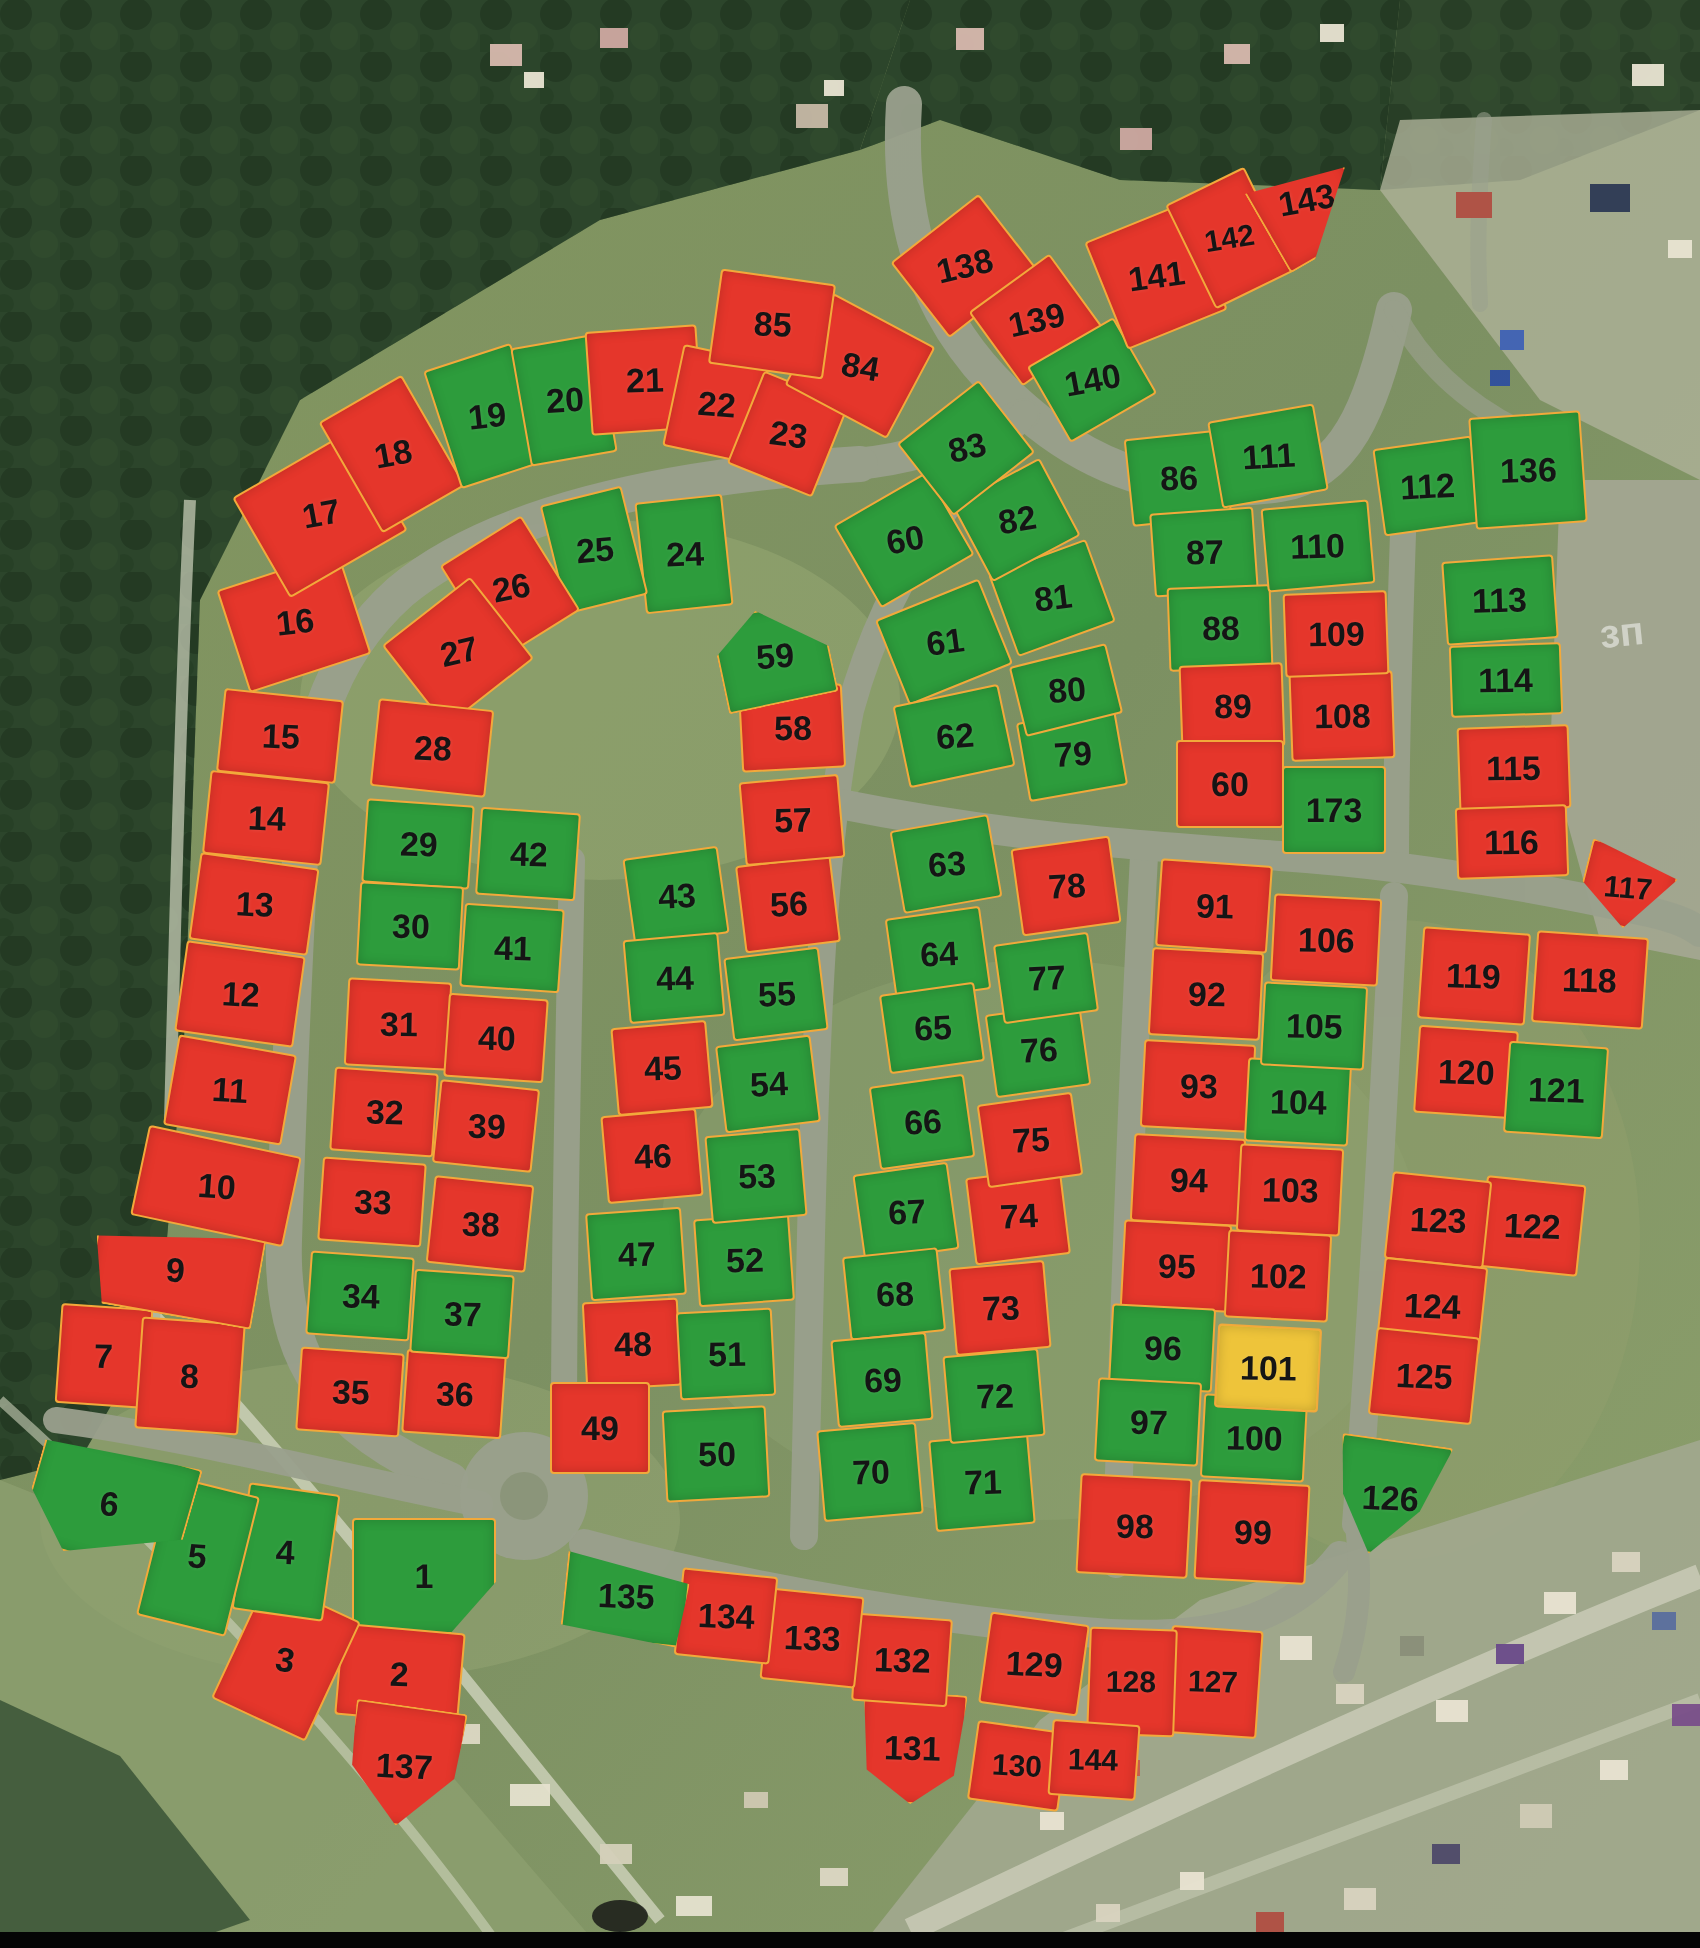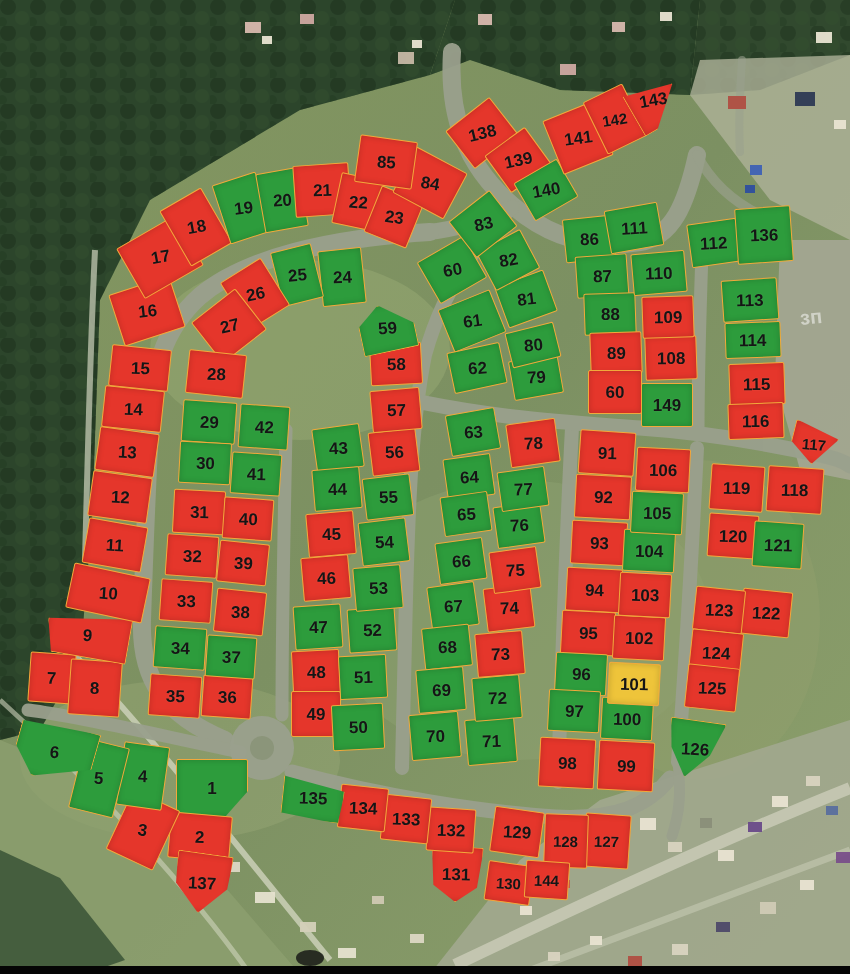--- a/index.html
+++ b/index.html
@@ -289,21 +289,21 @@
       </div>
       <div class="plot sold" style="left: 302px; top: 556px; width: 48px; height: 44px; transform: rotate(-5deg);">
         <span class="num" style="transform: rotate(3.3deg);">46</span>
       </div>
       <div class="plot available" style="left: 294px; top: 605px; width: 48px; height: 44px; transform: rotate(-4deg);">
         <span class="num" style="transform: rotate(2.6deg);">47</span>
       </div>
       <div class="plot sold" style="left: 292px; top: 650px; width: 48px; height: 44px; transform: rotate(-3deg);">
         <span class="num" style="transform: rotate(2deg);">48</span>
       </div>
-      <div class="plot sold" style="left: 291px; top: 691px; width: 50px; height: 46px; transform: rotate(0deg);">
+      <div class="plot sold" style="left: 275px; top: 691px; width: 50px; height: 46px; transform: rotate(0deg);">
         <span class="num" style="transform: rotate(0deg);">49</span>
       </div>
       <div class="plot available" style="left: 332px; top: 704px; width: 52px; height: 46px; transform: rotate(-3deg);">
         <span class="num" style="transform: rotate(2deg);">50</span>
       </div>
       <div class="plot available" style="left: 339px; top: 655px; width: 48px; height: 44px; transform: rotate(-3deg);">
         <span class="num" style="transform: rotate(2deg);">51</span>
       </div>
       <div class="plot available" style="left: 348px; top: 608px; width: 48px; height: 44px; transform: rotate(-4deg);">
         <span class="num" style="transform: rotate(2.6deg);">52</span>
@@ -464,21 +464,21 @@
       <div class="plot available" style="left: 623px; top: 530px; width: 52px; height: 42px; transform: rotate(3deg);">
         <span class="num" style="transform: rotate(-2deg);">104</span>
       </div>
       <div class="plot available" style="left: 631px; top: 492px; width: 52px; height: 42px; transform: rotate(3deg);">
         <span class="num" style="transform: rotate(-2deg);">105</span>
       </div>
       <div class="plot sold" style="left: 636px; top: 448px; width: 54px; height: 44px; transform: rotate(3deg);">
         <span class="num" style="transform: rotate(-2deg);">106</span>
       </div>
       <div class="plot available" style="left: 641px; top: 383px; width: 52px; height: 44px; transform: rotate(0deg);">
-        <span class="num" style="transform: rotate(0deg);">149</span>
+        <span class="num" style="transform: rotate(0deg);">173</span>
       </div>
       <div class="plot sold" style="left: 645px; top: 336px; width: 52px; height: 44px; transform: rotate(-2deg);">
         <span class="num" style="transform: rotate(1.3deg);">108</span>
       </div>
       <div class="plot sold" style="left: 642px; top: 296px; width: 52px; height: 42px; transform: rotate(-2deg);">
         <span class="num" style="transform: rotate(1.3deg);">109</span>
       </div>
       <div class="plot available" style="left: 632px; top: 252px; width: 54px; height: 42px; transform: rotate(-5deg);">
         <span class="num" style="transform: rotate(3.3deg);">110</span>
       </div>

